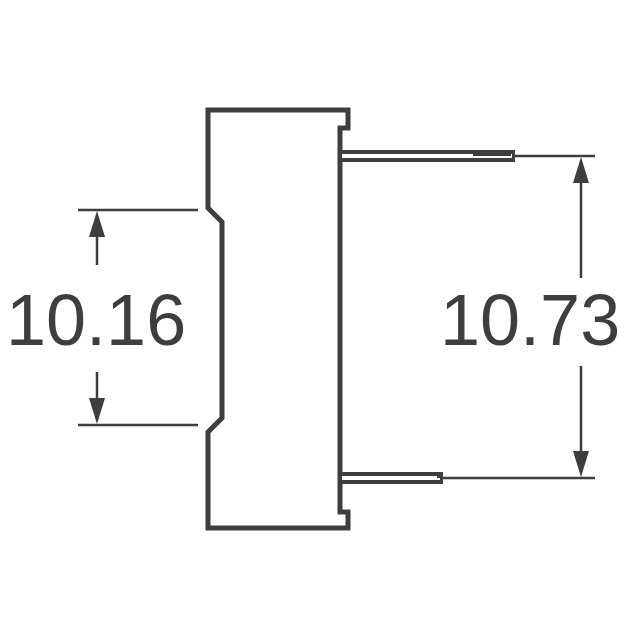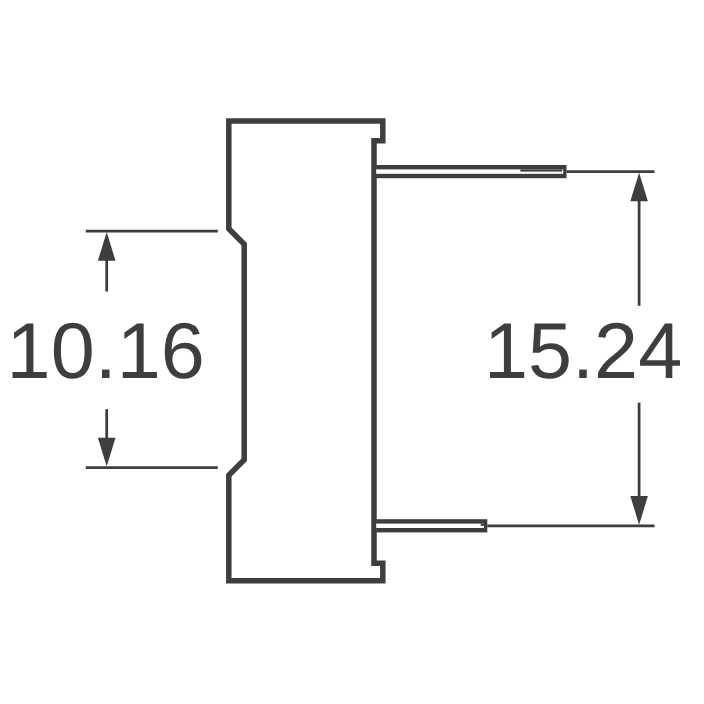--- a/index.html
+++ b/index.html
@@ -56,13 +56,13 @@
   <g fill="#3e3e40">
 
     <polygon points="581,157 573,183 589,183"></polygon>
     <polygon points="581,477 573,451 589,451"></polygon>
     <polygon points="97,211 89,237 105,237"></polygon>
     <polygon points="97,424 89,398 105,398"></polygon>
   </g>
 </svg>
 
 <div id="label-left" class="dim-label">10.16</div>
-<div id="label-right" class="dim-label">15.24</div>
+<div id="label-right" class="dim-label">10.73</div>
 
 </body></html>

